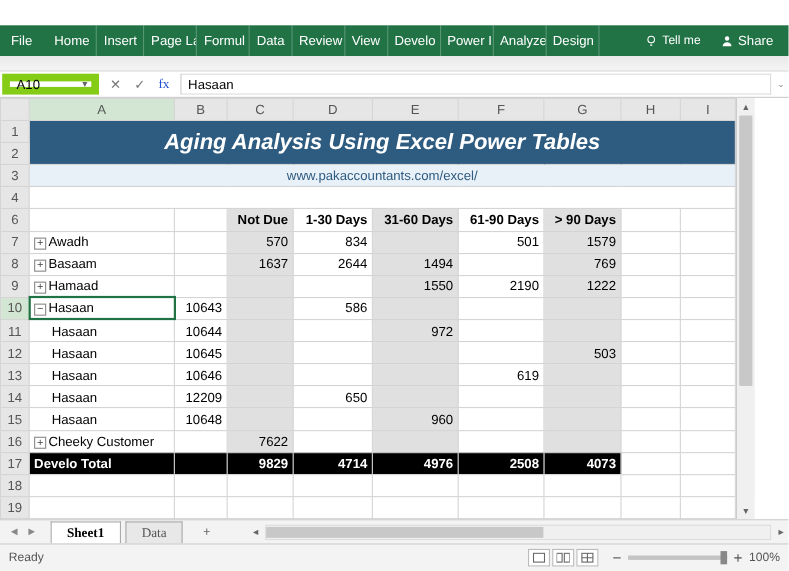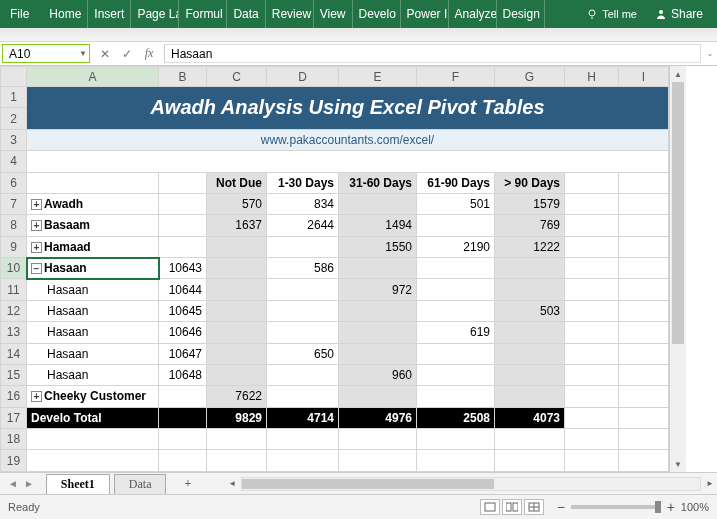--- a/index.html
+++ b/index.html
@@ -1,36 +1,36 @@
 <!DOCTYPE html>
 <html><head>
 <meta charset="utf-8">
 <style>
 * { box-sizing: border-box; margin: 0; padding: 0; font-family: 'Segoe UI', Tahoma, sans-serif; }
 body { width: 717px; height: 519px; overflow: hidden; background: #fff; font-size: 12px; display: flex; flex-direction: column; }
 
 
-.ribbon { background: #217346; height: 28px; display: flex; align-items: center; padding: 0 4px; color: #fff; }
+.ribbon { background: #217346; height: 28px; display: flex; align-items: center; padding: 0 4px; color: #fff; margin-top: 23px; }
 .ribbon .tab { padding: 0 6px; height: 100%; display: flex; align-items: center; font-size: 12px; border-right: 1px solid rgba(255,255,255,0.25); cursor: default; white-space: nowrap; overflow: hidden; max-width: 48px; }
 .ribbon .tab.file { background: transparent; border-right: none; padding-right: 14px; }
 .ribbon .spacer { flex: 1; }
 .ribbon .tell { display: flex; gap: 4px; padding: 0 8px; font-size: 11px; }
 .ribbon .share { display: flex; align-items: center; gap: 4px; padding: 0 10px; font-size: 12px; }
 .bulb { width: 12px; height: 12px; display: inline-block; }
 .person { width: 12px; height: 12px; display: inline-block; }
 
 .shadow-bar { height: 14px; background: linear-gradient(#e8e8e8,#f5f5f5); border-bottom: 1px solid #d4d4d4; }
 
 
 .formula-row { height: 24px; display: flex; align-items: stretch; border-bottom: 1px solid #ccc; }
-.namebox { width: 88px; border: 1px solid #84cc16; margin: 2px 0 2px 2px; display: flex; align-items: center; padding: 0 6px; font-size: 12px; position: relative; background: #fff; }
+.namebox { width: 88px; border: 7px solid #84cc16; margin: 2px 0 2px 2px; display: flex; align-items: center; padding: 0 6px; font-size: 12px; position: relative; background: #fff; }
 .namebox .dd { position: absolute; right: 2px; font-size: 8px; color: #666; }
 .fx-controls { display: flex; align-items: center; gap: 0; padding: 0 4px; }
 .fx-btn { width: 22px; height: 100%; display: flex; align-items: center; justify-content: center; color: #777; font-size: 12px; }
-.fx-btn.fx { font-style: italic; font-family: 'Times New Roman', serif; color: #737373; }
+.fx-btn.fx { font-family: 'Times New Roman', serif; color: #1d4ed8; }
 .formula-input { flex: 1; border: 1px solid #ddd; border-left: 1px solid #ccc; margin: 2px 2px 2px 0; display: flex; align-items: center; padding: 0 6px; font-size: 12px; background: #fff; }
 .formula-dd { width: 14px; display: flex; align-items: center; justify-content: center; color: #888; font-size: 8px; }
 
 
 .grid-wrap { flex: 1; display: flex; overflow: hidden; position: relative; }
 .sheet { border-collapse: collapse; table-layout: fixed; }
 .sheet th, .sheet td { border: 1px solid #d4d4d4; height: 20px; font-size: 12px; padding: 0 4px; background: #fff; font-weight: normal; }
 .sheet thead th { background: #e6e6e6; color: #555; text-align: center; font-weight: normal; height: 20px; }
 .sheet thead th.corner { background: #e6e6e6; width: 26px; }
 .sheet thead th.sel { background: #d3e6d3; }
@@ -48,21 +48,21 @@
 
 .title-row td { background: #2e5b80; color: #fff; font-weight: bold; font-size: 20px; text-align: center; height: 30px; font-style: italic; }
 .url-row td { background: #e8f0f8; color: #2e5b80; text-align: center; font-size: 12px; height: 18px; }
 .short td { height: 8px; padding: 0; }
 
 .hdr td { font-weight: bold; text-align: right; }
 .hdr td.lbl { text-align: left; }
 .hdr td.shaded { background: #e0e0e0; }
 
 .data td { text-align: right; }
-.data td.nm { text-align: left; font-weight: bold; }
+.data td.nm { text-align: left; font-weight: normal; }
 .data td.nm .toggle { display: inline-block; width: 11px; height: 11px; border: 1px solid #888; text-align: center; line-height: 9px; font-size: 10px; margin-right: 2px; color: #444; background: #fff; }
 .data td.shaded { background: #e0e0e0; }
 .data td.indent { padding-left: 20px; text-align: left; font-weight: normal; }
 
 .active-cell { outline: 2px solid #217346; outline-offset: -1px; position: relative; }
 
 .gt td { background: #000; color: #fff; font-weight: bold; text-align: right; }
 .gt td.nm { text-align: left; }
 
 
@@ -165,21 +165,21 @@
       <th>E</th>
       <th>F</th>
       <th>G</th>
       <th>H</th>
       <th>I</th>
     </tr>
   </thead>
   <tbody id="gridbody">
         <tr class="title-row">
           <th class="">1</th>
-          <td colspan="9" rowspan="2">Awadh Analysis Using Excel Pivot Tables</td>
+          <td colspan="9" rowspan="2">Aging Analysis Using Excel Power Tables</td>
         </tr>
         <tr class="title-row">
           <th class="">2</th>
         </tr>
         <tr class="url-row">
           <th class="">3</th>
           <td colspan="9">www.pakaccountants.com/excel/</td>
         </tr>
         <tr class="short">
           <th class="">4</th>
@@ -277,21 +277,21 @@
           <td></td>
           <td class="shaded"></td>
           <td>619</td>
           <td class="shaded"></td>
           <td></td>
           <td></td>
         </tr>
         <tr class="data">
           <th class="">14</th>
           <td class="nm indent">Hasaan</td>
-          <td>10647</td>
+          <td>12209</td>
           <td class="shaded"></td>
           <td>650</td>
           <td class="shaded"></td>
           <td></td>
           <td class="shaded"></td>
           <td></td>
           <td></td>
         </tr>
         <tr class="data">
           <th class="">15</th>

